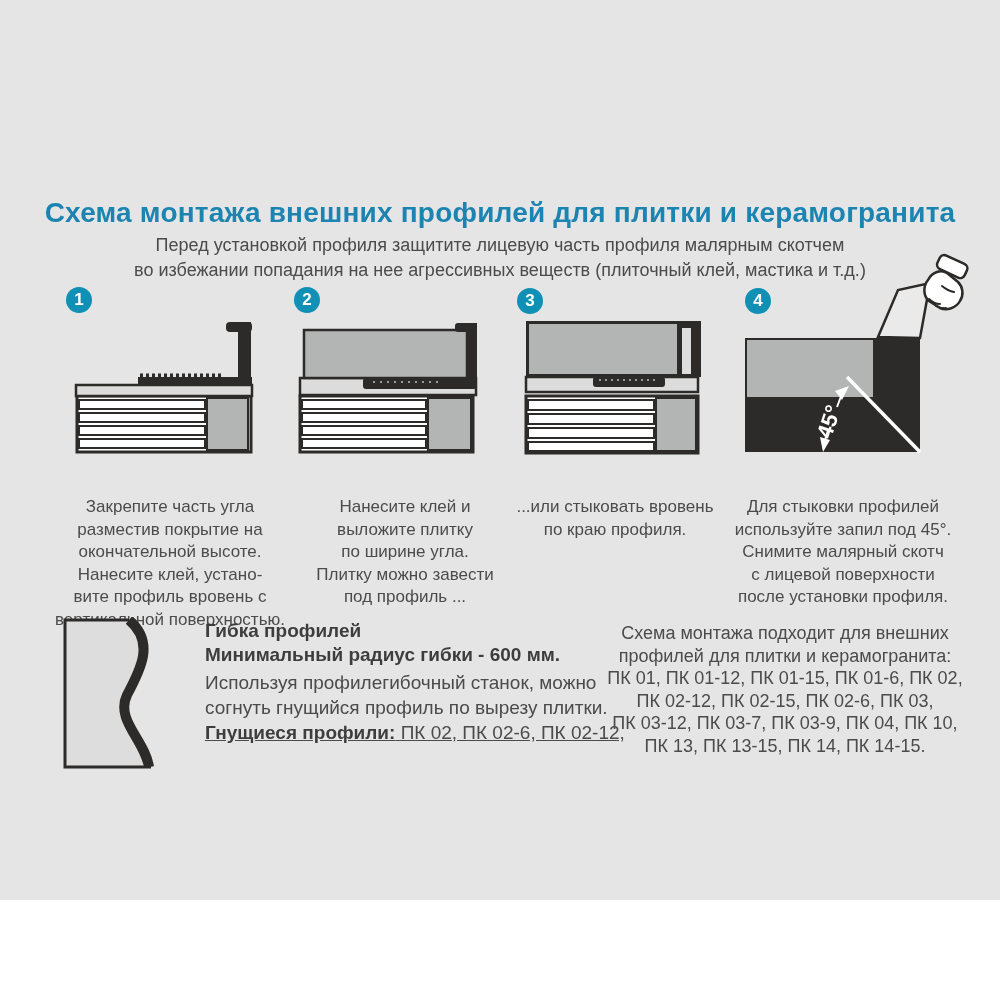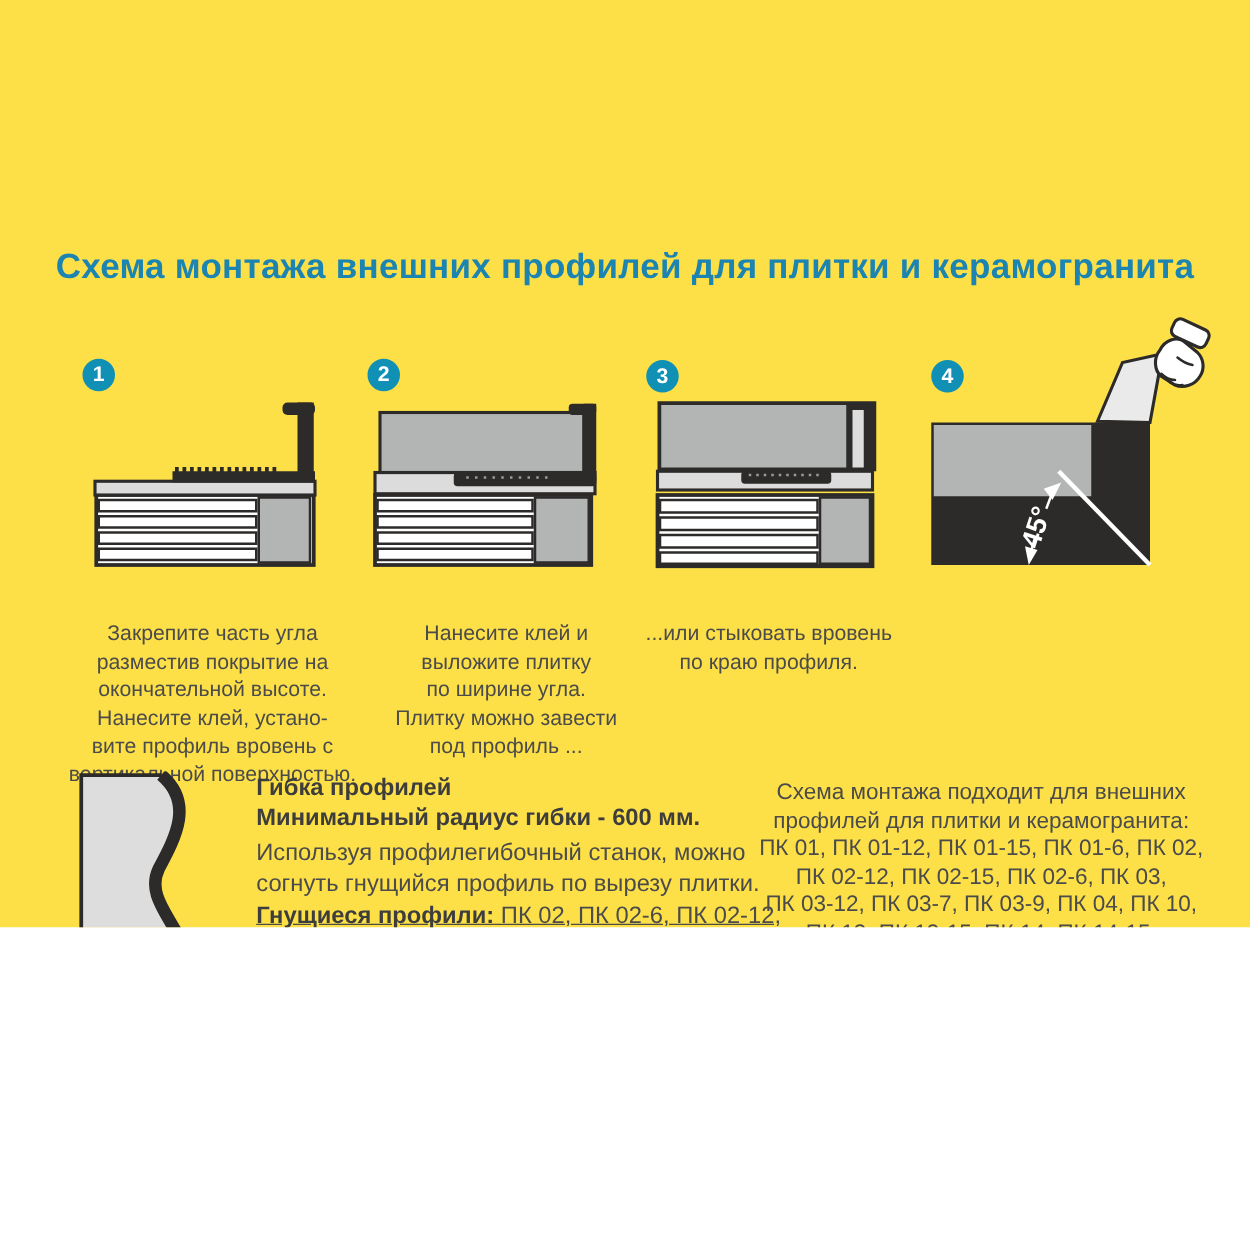--- a/index.html
+++ b/index.html
@@ -1,16 +1,16 @@
 <!DOCTYPE html>
 <html><head>
 <meta charset="utf-8">
 <style>
   html,body{margin:0;padding:0;background:#fff;}
-  .page{position:relative;width:1000px;height:742px;background:#fde047;overflow:hidden;
+  .page{position:relative;width:1000px;height:900px;background:#e5e5e5;overflow:hidden;
         font-family:"Liberation Sans", sans-serif;color:#4a4a4a;}
   .title{position:absolute;top:197px;left:0;width:1000px;text-align:center;
          font-size:28px;font-weight:bold;color:#1c84b1;letter-spacing:.2px;margin:0;}
   .subtitle{position:absolute;top:233px;left:0;width:1000px;text-align:center;
             font-size:18px;line-height:25px;color:#4b4b4b;}
   .prelines{white-space:pre-line;}
   .badge{position:absolute;width:26px;height:26px;border-radius:50%;background:#0f90b4;
          color:#fff;font-size:17px;font-weight:bold;display:flex;align-items:center;justify-content:center;}
   .caption{position:absolute;text-align:center;font-size:17px;line-height:22.5px;color:#4b4b4b;margin-top:32px;}
   .diagram{position:absolute;}
@@ -22,20 +22,22 @@
   .bend-profiles b{color:#3d3d3d;}
   .compat{position:absolute;left:595px;top:622px;width:380px;text-align:center;
           font-size:18px;line-height:22.5px;color:#4b4b4b;}
 </style>
 </head>
 <body>
 
 <div class="page">
 
   <h1 class="title">Схема монтажа внешних профилей для плитки и керамогранита</h1>
+  <div class="subtitle prelines">Перед установкой профиля защитите лицевую часть профиля малярным скотчем
+во избежании попадания на нее агрессивных веществ (плиточный клей, мастика и т.д.)</div>
 
   <div class="badge" style="left:66px;top:287px;">
       <span>1</span>
     </div>
   <div class="badge" style="left:294px;top:287px;">
       <span>2</span>
     </div>
   <div class="badge" style="left:517px;top:288px;">
       <span>3</span>
     </div>
@@ -128,20 +130,25 @@
 Нанесите клей, устано-
 вите профиль вровень с
 вертикальной поверхностью.</div>
   <div class="caption prelines" style="left:300px;top:464px;width:210px;">Нанесите клей и
 выложите плитку
 по ширине угла.
 Плитку можно завести
 под профиль ...</div>
   <div class="caption prelines" style="left:500px;top:464px;width:230px;">...или стыковать вровень
 по краю профиля.</div>
+  <div class="caption prelines" style="left:718px;top:464px;width:250px;">Для стыковки профилей
+используйте запил под 45°.
+Снимите малярный скотч
+с лицевой поверхности
+после установки профиля.</div>
 
   <svg class="diagram" style="left:63px;top:617px;" width="105" height="155" viewBox="0 0 105 155">
     <path d="M2,3 L66,3 C92,25 78,52 64,78 C52,103 82,123 86,150 L2,150 Z" fill="#dcdddc"></path>
     <path d="M66,3 C92,25 78,52 64,78 C52,103 82,123 86,150" fill="none" stroke="#2d2b2a" stroke-width="10"></path>
     <path d="M66,3 L2,3 L2,150 L88,150" fill="none" stroke="#2d2b2a" stroke-width="3"></path>
   </svg>
 
   <div class="bend-text">
     <div class="bend-h">Гибка профилей</div>
     <div class="bend-b">Минимальный радиус гибки - 600 мм.</div>

